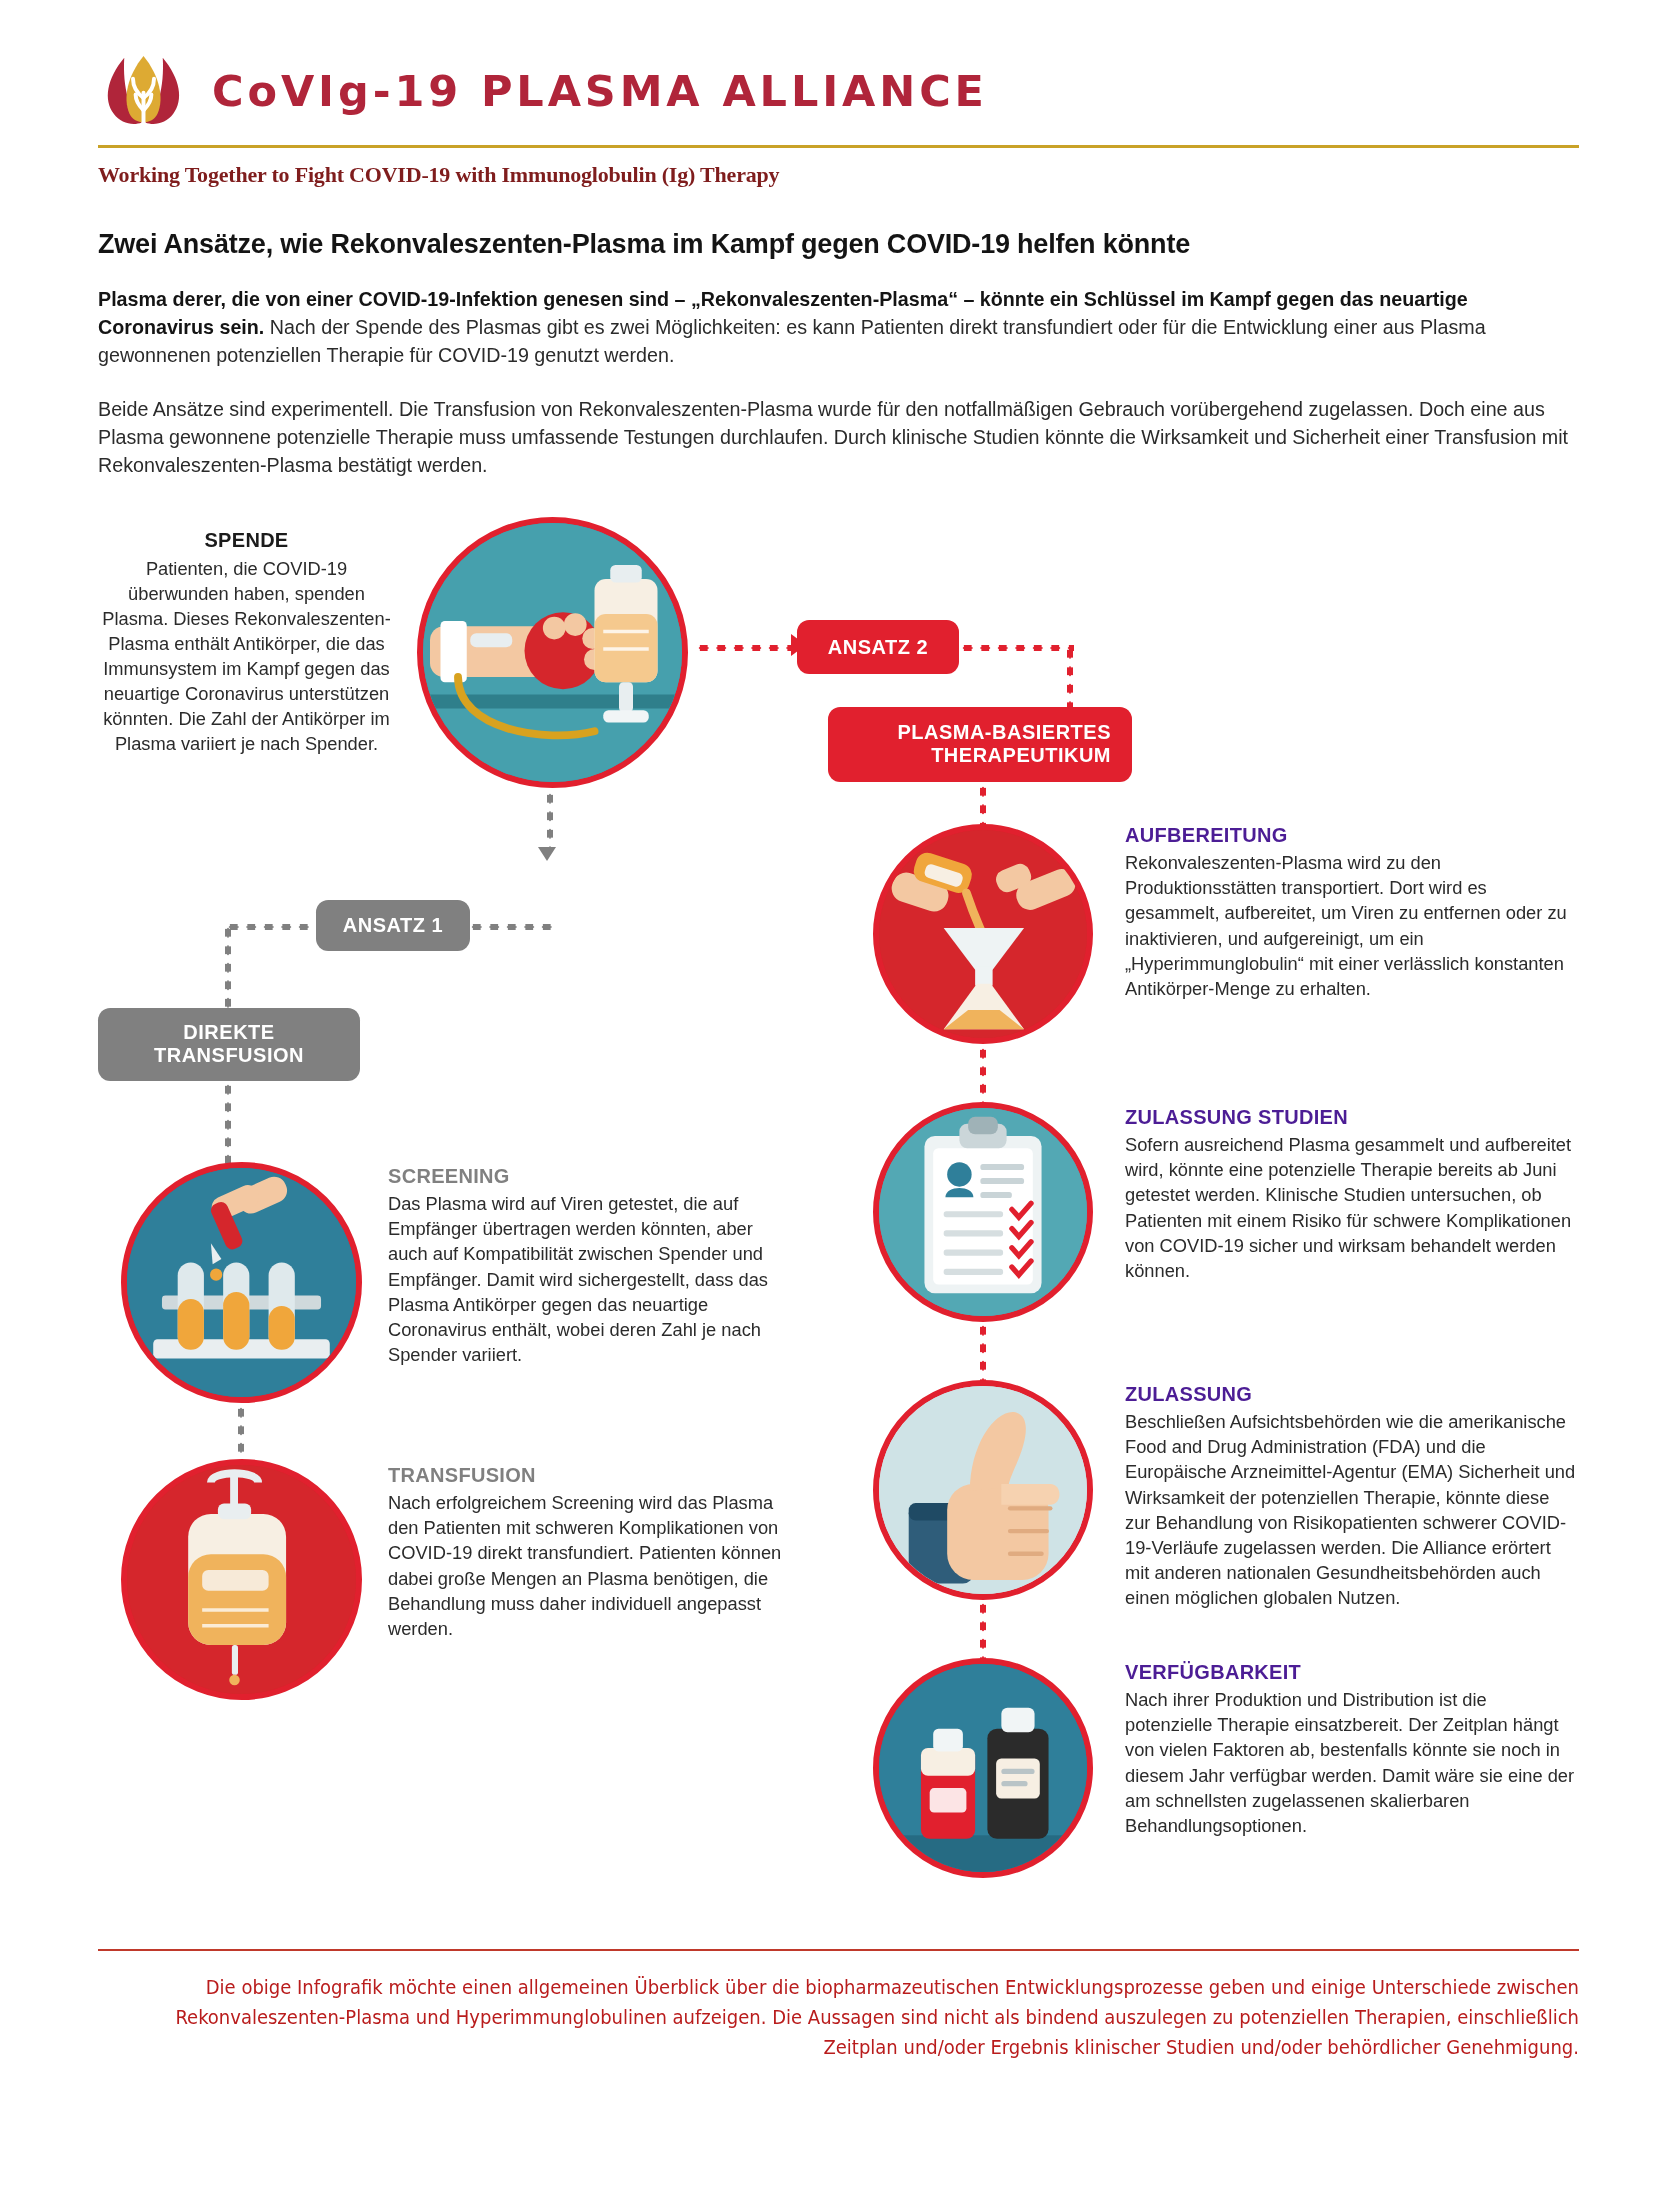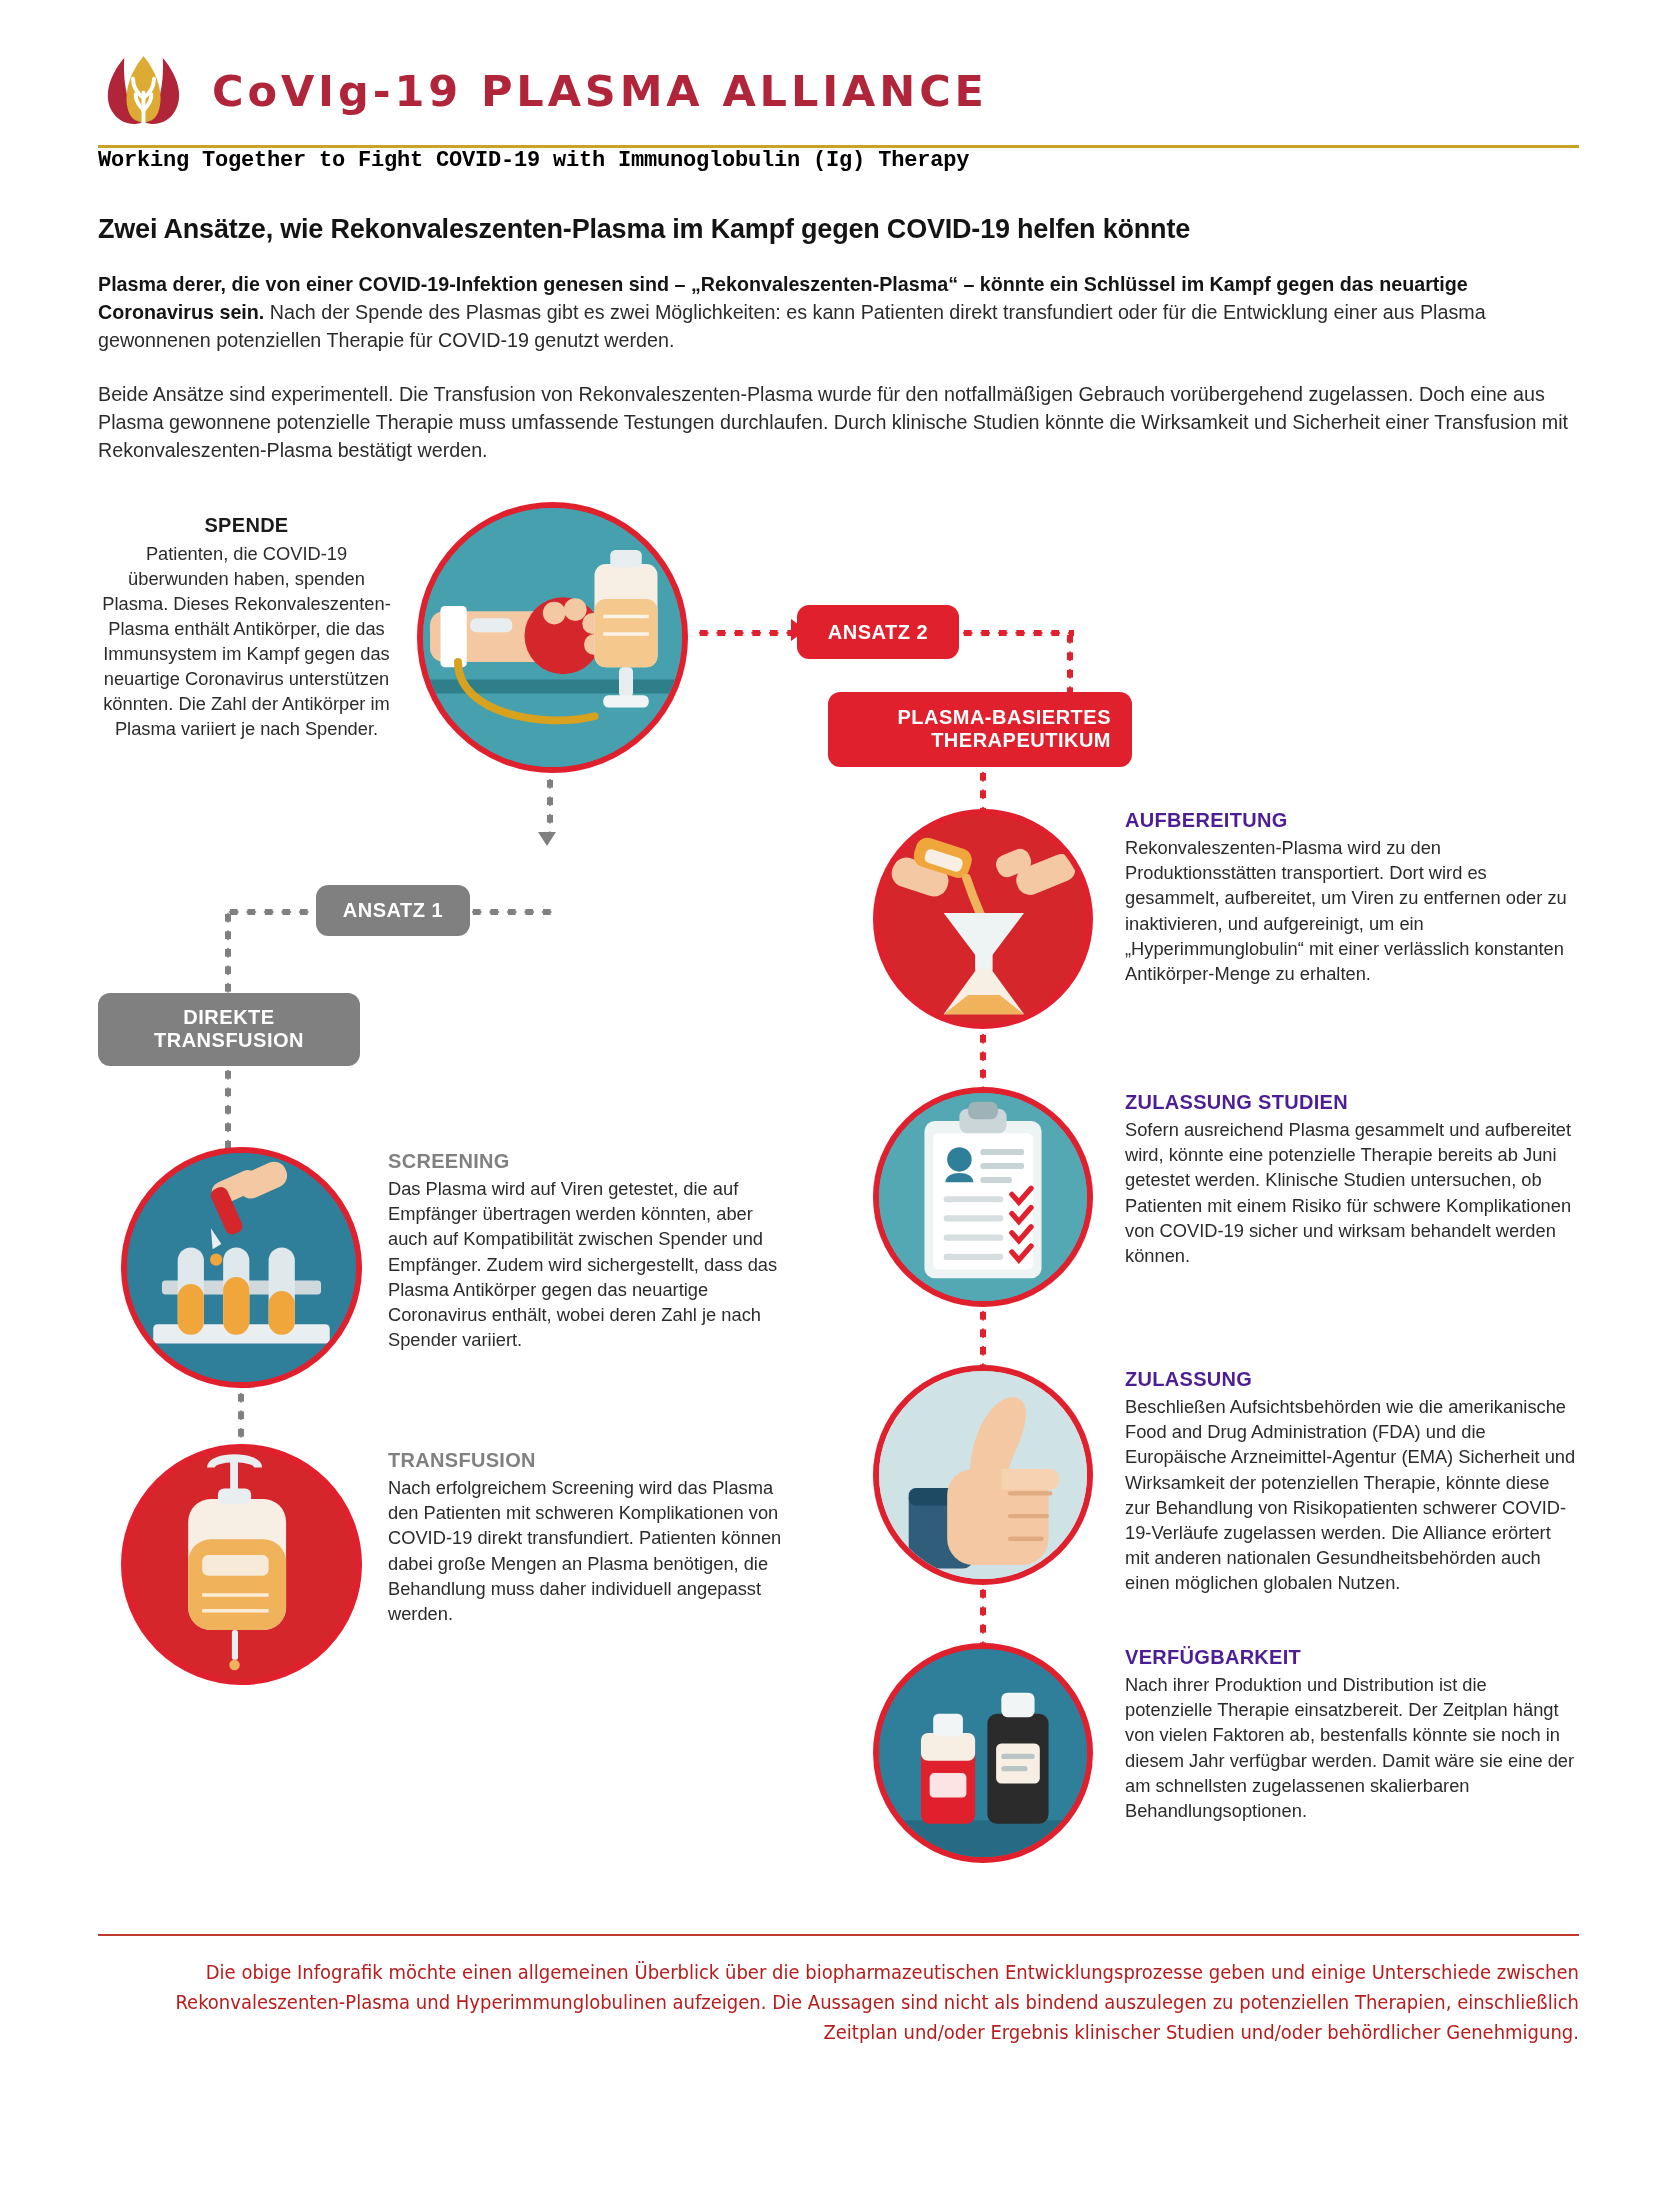--- a/index.html
+++ b/index.html
@@ -42,26 +42,26 @@
     white-space: nowrap;
     line-height: 1;
   }
   .logo-rule {
     margin: 12.2px 0 0 0;
     height: 2.6px;
     background: #c9a227;
     width: 100%;
   }
   .tagline {
-    margin-top: 0;
-    font-family: Liberation Mono, monospace;
+    margin-top: 14px;
+    font-family: Liberation Serif, serif;
     font-weight: 700;
     font-size: 22px;
     letter-spacing: -0.2px;
-    color: #000000;
+    color: #7f1d1d;
   }
 
   
   .intro {
     padding: 40px 98px 0 98px;
   }
   .headline {
     font-size: 27px;
     font-weight: 700;
     line-height: 1.25;
@@ -307,21 +307,21 @@
         <rect x="126" y="16" width="58" height="30" rx="14" fill="#f3c8a2" transform="rotate(-24 155 31)"></rect>
         <rect x="96" y="26" width="56" height="26" rx="12" fill="#f3c8a2" transform="rotate(-24 124 39)"></rect>
         <rect x="104" y="38" width="20" height="56" rx="8" fill="#d5262c" transform="rotate(-24 114 66)"></rect>
         <path d="M96 86 L108 104 L98 110 Z" fill="#e9eef0"></path>
         <circle cx="102" cy="122" r="7" fill="#f0a63b"></circle>
       </svg>
     </div>
 
     <div class="stepblock" style="left:388px; top:648px; width:398px;">
       <div class="step-title grey">SCREENING</div>
-      <div class="step-body">Das Plasma wird auf Viren getestet, die auf Empfänger übertragen werden könnten, aber auch auf Kompatibilität zwischen Spender und Empfänger. Zudem wird sichergestellt, dass das Plasma Antikörper gegen das neuartige Coronavirus enthält, wobei deren Zahl je nach Spender variiert.</div>
+      <div class="step-body">Das Plasma wird auf Viren getestet, die auf Empfänger übertragen werden könnten, aber auch auf Kompatibilität zwischen Spender und Empfänger. Damit wird sichergestellt, dass das Plasma Antikörper gegen das neuartige Coronavirus enthält, wobei deren Zahl je nach Spender variiert.</div>
     </div>
 
     <div class="dots-v c-grey" style="left:238px; top:887px; height:61px;"></div>
 
     <div class="circle red" style="left:121px; top:942px; width:241px; height:241px;">
       <svg width="229" height="229" viewBox="0 0 262 262">
         <rect x="0" y="0" width="262" height="262" fill="#d5262c"></rect>
 
         <rect x="118" y="10" width="9" height="42" rx="4" fill="#e9eef0"></rect>
         <path d="M96 20 C96 6 150 6 150 20" stroke="#e9eef0" stroke-width="9" fill="none"></path>

